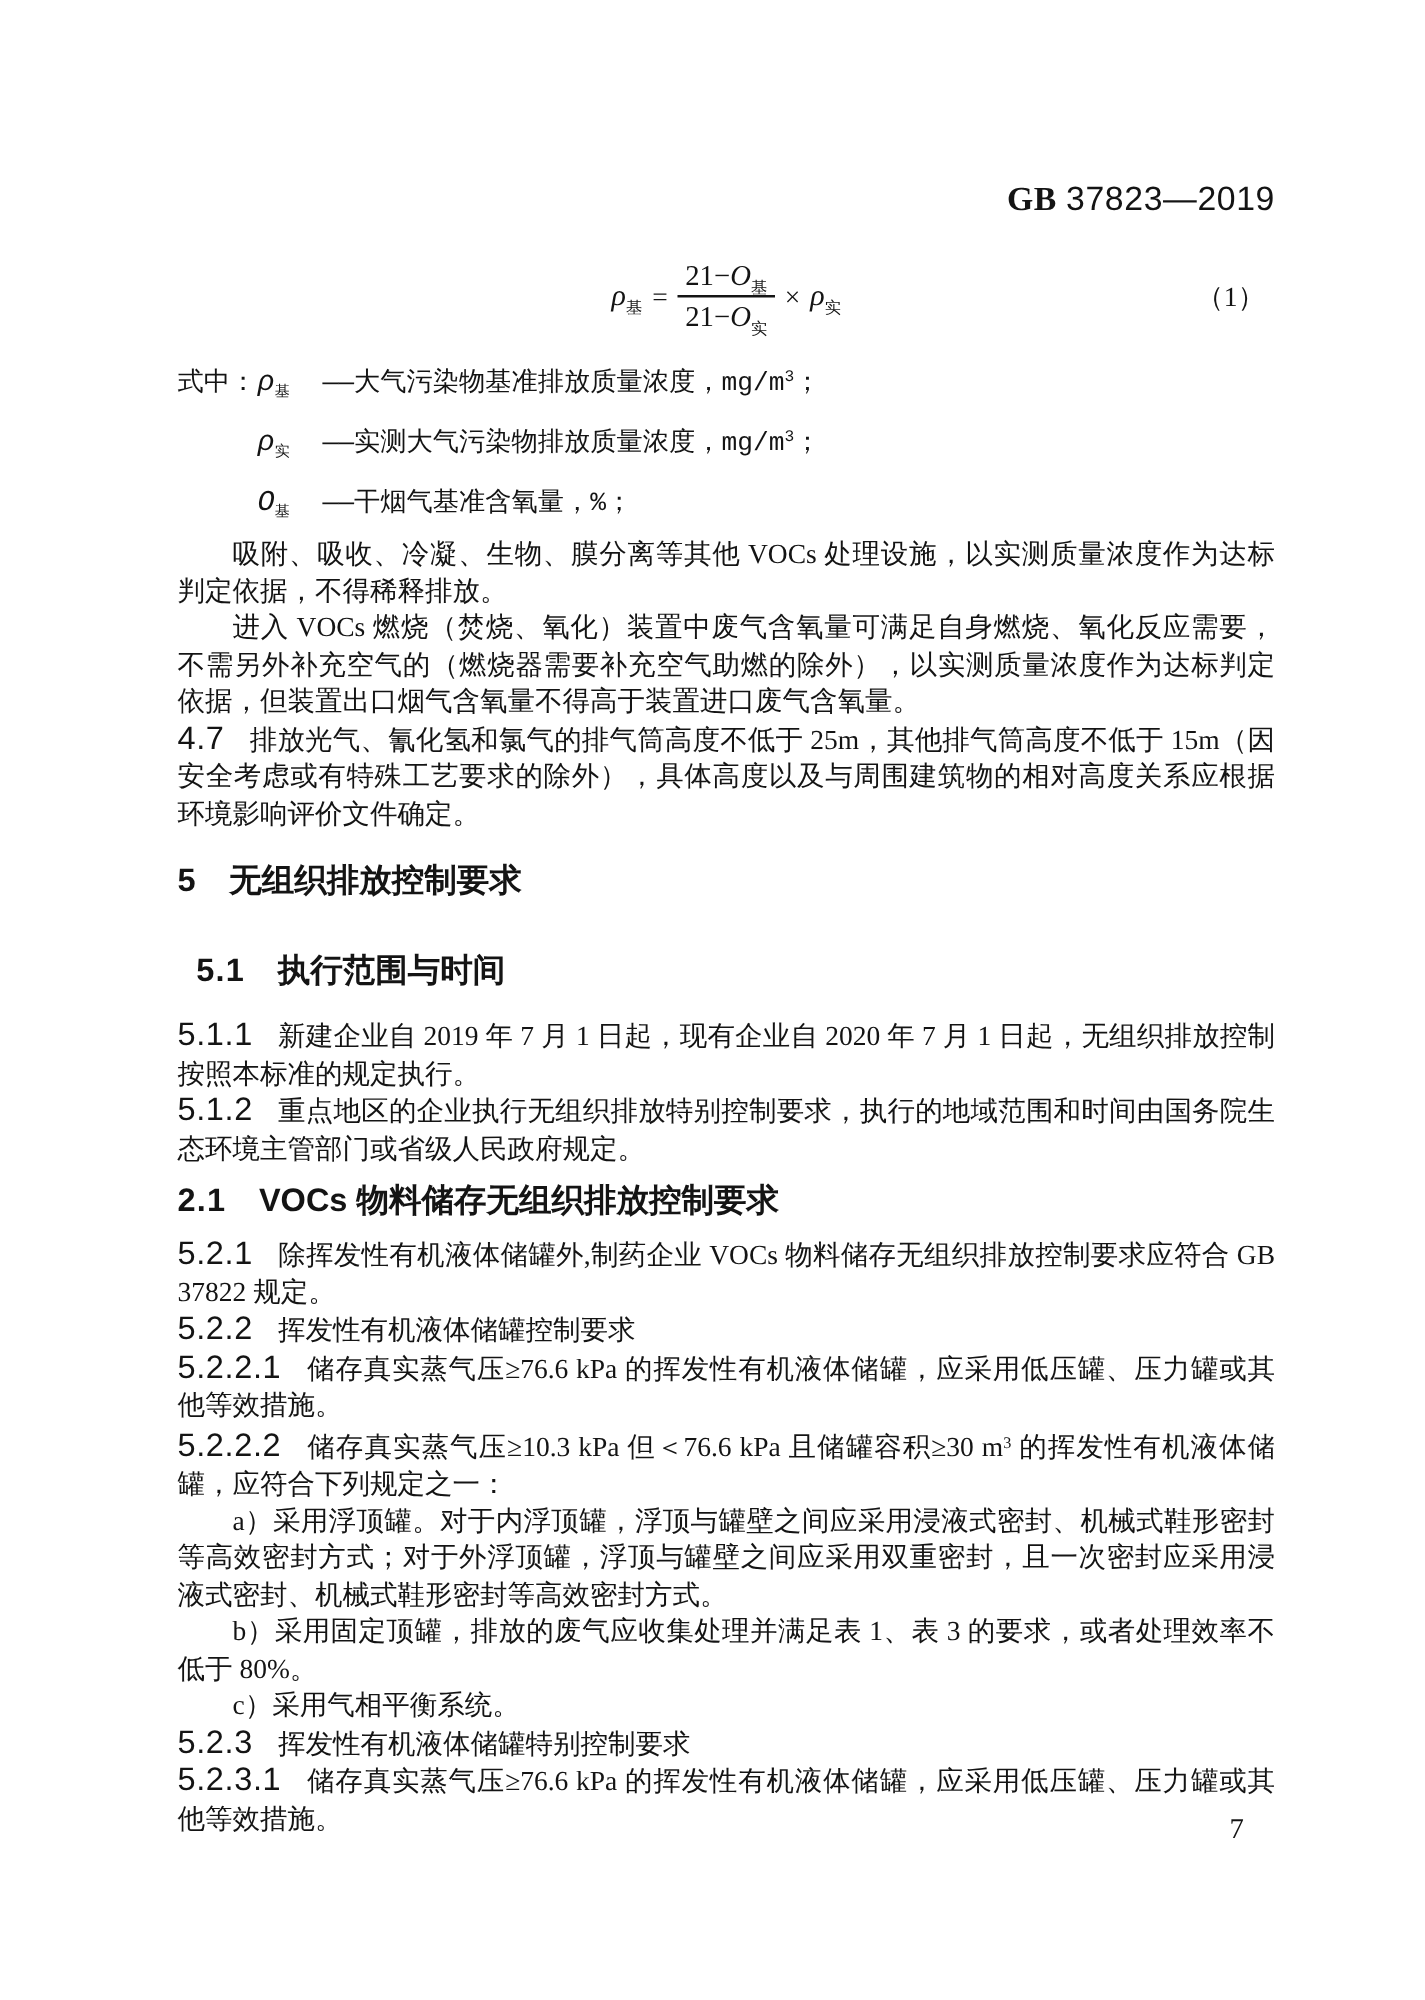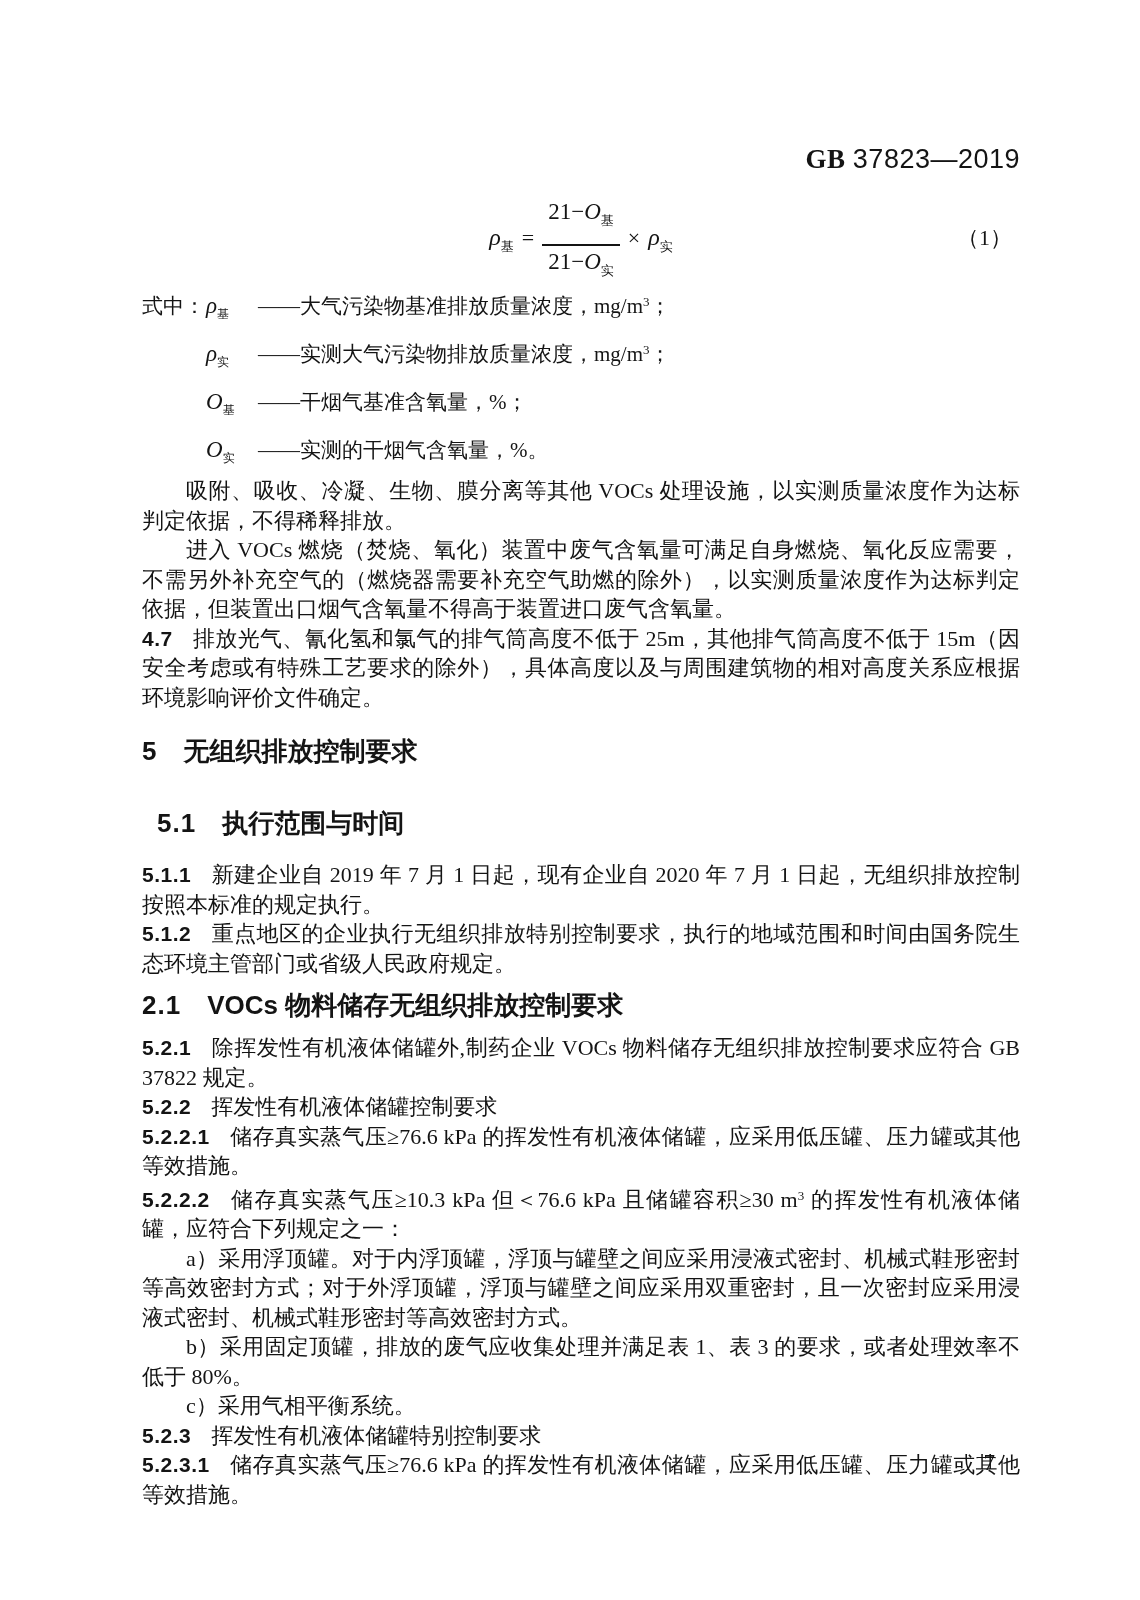--- a/index.html
+++ b/index.html
@@ -65,33 +65,33 @@
   }
   .frac {
     display: inline-flex;
     flex-direction: column;
     align-items: center;
     text-align: center;
     font-size: 23px;
   }
   .frac .fnum {
     border-bottom: 2px solid #141414;
-    padding: 0 6px 17px 6px;
+    padding: 0 6px 0 6px;
   }
   .frac .fden { padding: 3px 6px 0 6px; }
   .eq-number {
     position: absolute;
     right: 8px;
     top: 50%;
     transform: translateY(-50%);
     font-size: 22px;
     font-style: normal;
   }
   
-  .where { margin-top: 6px; }
+  .where { margin-top: 6px; font-family: Liberation Mono, monospace; }
   .where-row {
     display: flex;
     align-items: baseline;
     line-height: 35px;
     font-size: 21px;
   }
   .where-label { width: 64px; flex: none; }
   .where-sym {
     width: 52px;
     flex: none;
@@ -107,22 +107,22 @@
   .where-desc sup { font-size: 13px; vertical-align: 7px; }
   
   .body-text {
     font-size: 22px;
     line-height: 29.5px;
     text-align: justify;
   }
   .indent { text-indent: 2em; }
   .cnum {
     font-family: "Liberation Sans", "DejaVu Sans", sans-serif;
-    font-weight: bold;
-    font-size: 21px;
+    font-weight: normal;
+    font-size: 26px;
     margin-right: 20px;
     letter-spacing: 0.5px;
   }
   .body-text sup { font-size: 13px; vertical-align: 7px; }
   
   .sec-h {
     font-family: "Liberation Sans", "DejaVu Sans", sans-serif;
     font-weight: bold;
     font-size: 26px;
     line-height: 30px;
@@ -174,25 +174,20 @@
       <div class="where-row">
         <span class="where-label"></span>
         <span class="where-sym"><span>ρ</span><sub>实</sub></span>
         <span class="where-desc"><span>——实测大气污染物排放质量浓度，mg/m</span><sup>3</sup><span>；</span></span>
       </div>
       <div class="where-row">
         <span class="where-label"></span>
         <span class="where-sym"><span>O</span><sub>基</sub></span>
         <span class="where-desc"><span>——干烟气基准含氧量，%；</span><sup></sup><span></span></span>
       </div>
-      <div class="where-row">
-        <span class="where-label"></span>
-        <span class="where-sym"><span>O</span><sub>实</sub></span>
-        <span class="where-desc"><span>——实测的干烟气含氧量，%。</span><sup></sup><span></span></span>
-      </div>
     </div>
 
     <p class="body-text indent">吸附、吸收、冷凝、生物、膜分离等其他 VOCs 处理设施，以实测质量浓度作为达标判定依据，不得稀释排放。</p>
     <p class="body-text indent">进入 VOCs 燃烧（焚烧、氧化）装置中废气含氧量可满足自身燃烧、氧化反应需要，不需另外补充空气的（燃烧器需要补充空气助燃的除外），以实测质量浓度作为达标判定依据，但装置出口烟气含氧量不得高于装置进口废气含氧量。</p>
 
     <p class="body-text"><span class="cnum">4.7</span><span>排放光气、氰化氢和氯气的排气筒高度不低于 25m，其他排气筒高度不低于 15m（因安全考虑或有特殊工艺要求的除外），具体高度以及与周围建筑物的相对高度关系应根据环境影响评价文件确定。</span></p>
 
     <h2 class="sec-h h-s5"><span class="hnum">5</span><span>无组织排放控制要求</span></h2>
 
     <h3 class="sec-h h-s51"><span class="hnum">5.1</span><span>执行范围与时间</span></h3>

